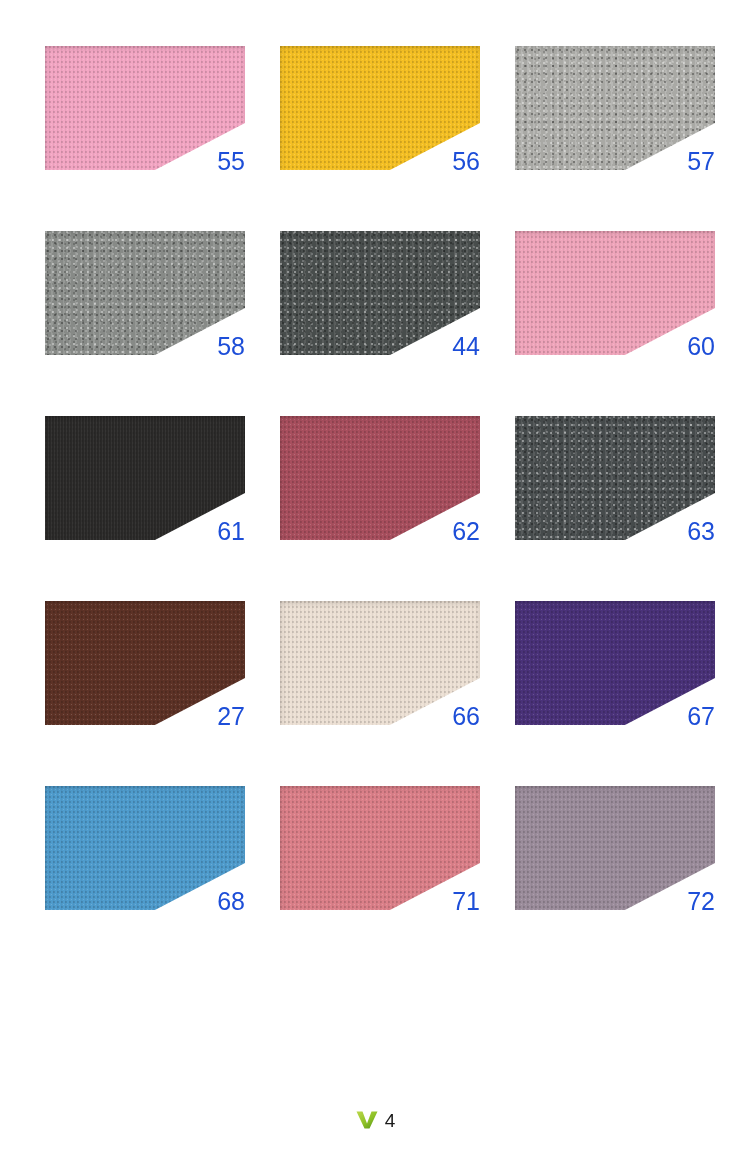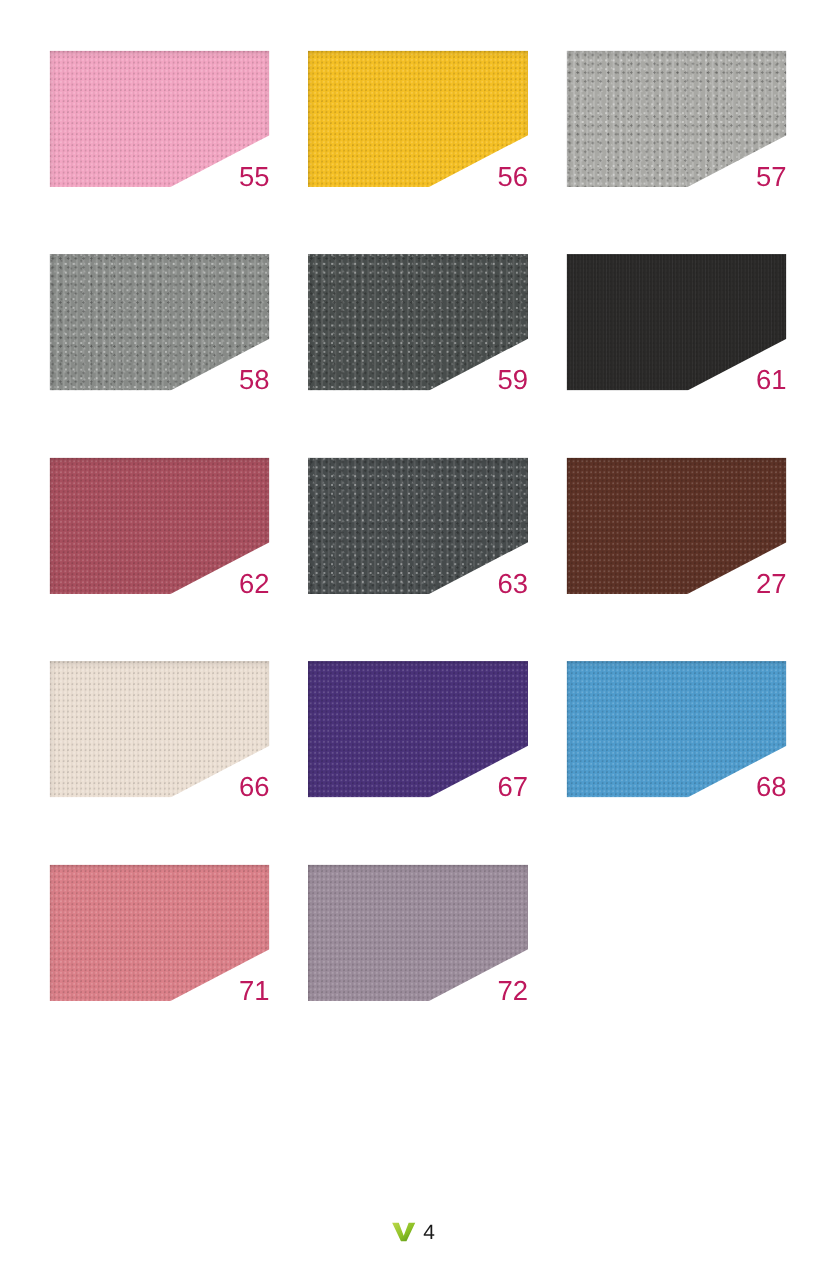--- a/index.html
+++ b/index.html
@@ -82,21 +82,21 @@
   }
 
   
   .swatch-number {
     position: absolute;
     right: 0px;
     bottom: -4px;
     font-family: "Liberation Sans", sans-serif;
     font-size: 25px;
     line-height: 1;
-    color: #be185d;
+    color: #1d4ed8;
     letter-spacing: 0px;
     white-space: nowrap;
   }
 
   
   #page-footer {
     position: absolute;
     left: 0;
     right: 0;
     bottom: 23px;
@@ -132,21 +132,25 @@
     <div class="swatch-cell">
       <div class="swatch-chip tex-heather" style="background-color: rgb(178, 178, 174);"></div>
       <span class="swatch-number">57</span>
     </div>
     <div class="swatch-cell">
       <div class="swatch-chip tex-heather" style="background-color: rgb(142, 145, 142);"></div>
       <span class="swatch-number">58</span>
     </div>
     <div class="swatch-cell">
       <div class="swatch-chip tex-heather" style="background-color: rgb(76, 81, 80);"></div>
-      <span class="swatch-number">59</span>
+      <span class="swatch-number">44</span>
+    </div>
+    <div class="swatch-cell">
+      <div class="swatch-chip tex-knit" style="background-color: rgb(240, 165, 187);"></div>
+      <span class="swatch-number">60</span>
     </div>
     <div class="swatch-cell">
       <div class="swatch-chip tex-smooth" style="background-color: rgb(41, 40, 39);"></div>
       <span class="swatch-number">61</span>
     </div>
     <div class="swatch-cell">
       <div class="swatch-chip tex-knit" style="background-color: rgb(168, 79, 94);"></div>
       <span class="swatch-number">62</span>
     </div>
     <div class="swatch-cell">

